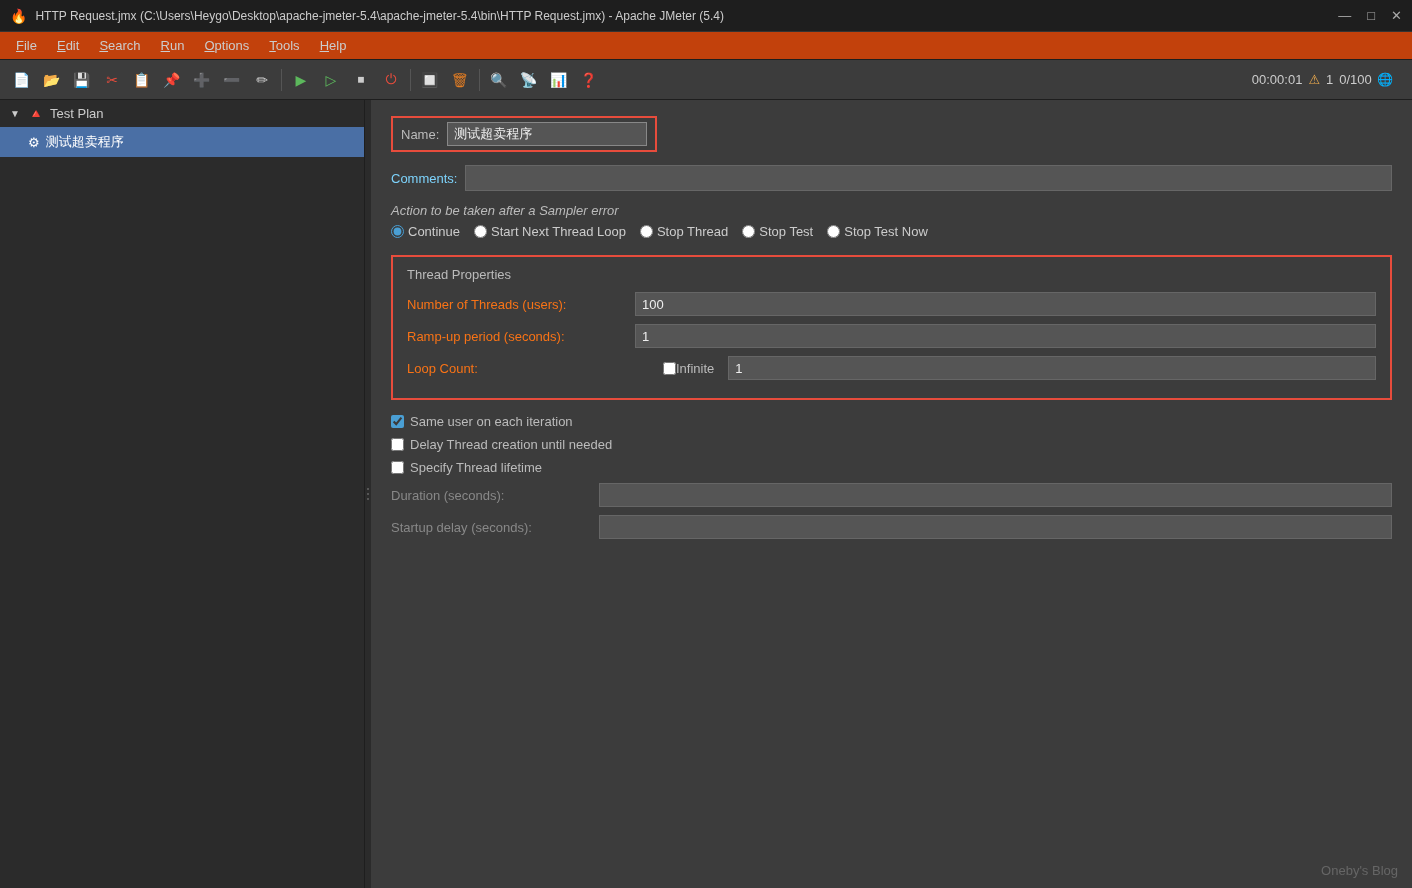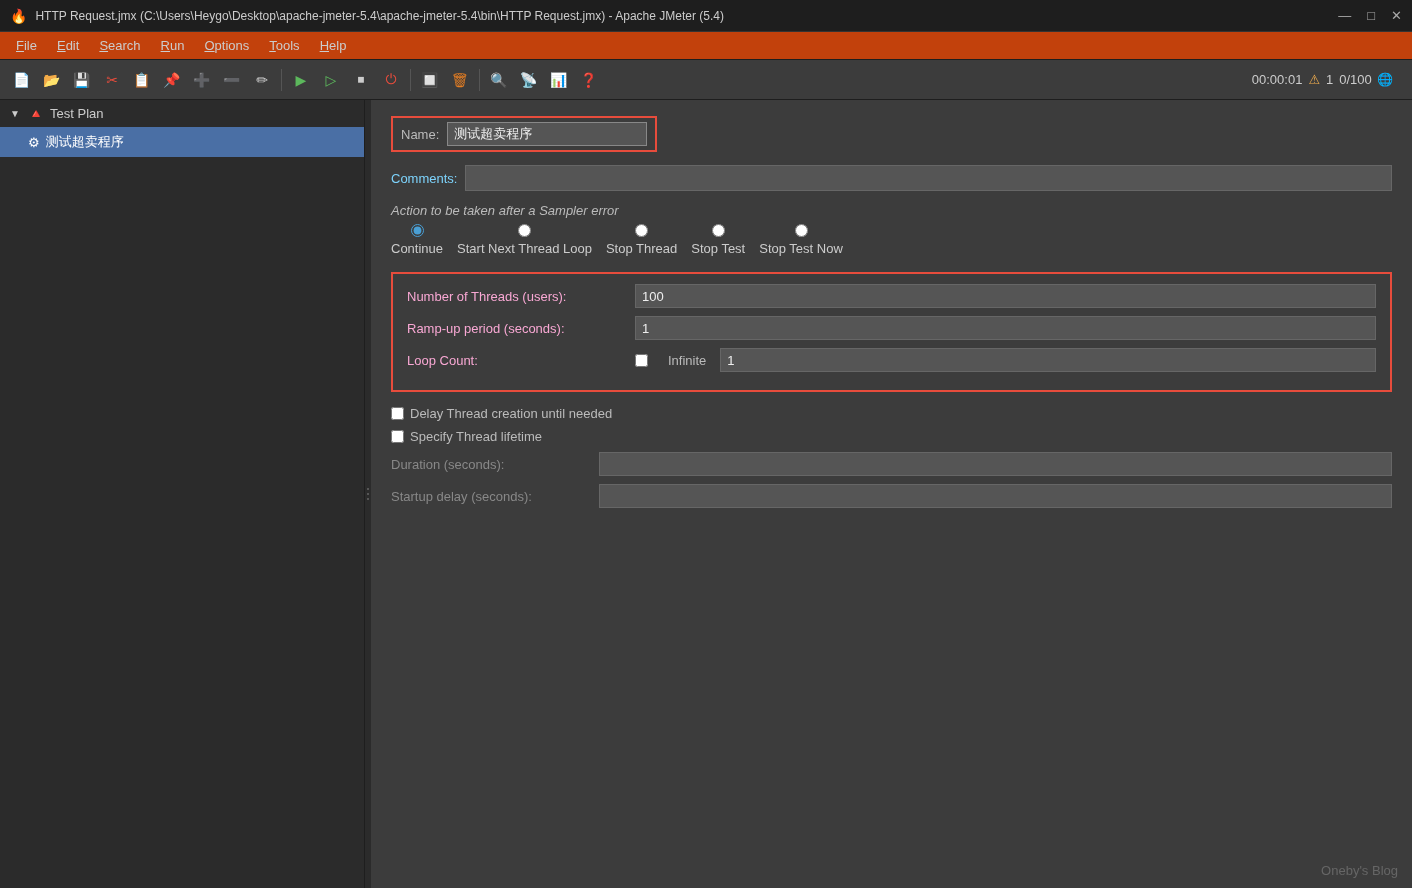--- a/index.html
+++ b/index.html
@@ -133,21 +133,20 @@
       margin-bottom: 16px;
       flex-wrap: wrap;
     }
     .radio-option {
       display: flex;
       align-items: center;
       gap: 4px;
       cursor: pointer;
       font-size: 13px;
       color: #ccc;
-      flex-direction: column;
     }
     .radio-option input[type=radio] { accent-color: #4a9fd4; }
 
     
     .thread-props-box {
       border: 2px solid #e74c3c;
       padding: 10px 14px;
       margin-bottom: 14px;
       background: #3c3c3c;
     }
@@ -156,21 +155,21 @@
       color: #bbb;
       margin-bottom: 10px;
     }
     .prop-row {
       display: flex;
       align-items: center;
       margin-bottom: 8px;
       gap: 8px;
     }
     .prop-label {
-      color: #f9a8d4;
+      color: #f97316;
       font-size: 13px;
       min-width: 220px;
     }
     .prop-input {
       background: #555;
       border: 1px solid #666;
       color: #eee;
       padding: 2px 6px;
       font-size: 13px;
       width: 120px;
@@ -364,41 +363,46 @@
         <input type="radio" name="errorAction" style="">
         <span>Stop Test</span>
       </label>
       <label class="radio-option">
         <input type="radio" name="errorAction" style="">
         <span>Stop Test Now</span>
       </label>
     </div>
 
     <div class="thread-props-box">
+      <div class="thread-props-title">Thread Properties</div>
 
       <div class="prop-row">
         <span class="prop-label">Number of Threads (users):</span>
         <input type="text" class="prop-input prop-input-wide" value="100" style="">
       </div>
 
       <div class="prop-row">
         <span class="prop-label">Ramp-up period (seconds):</span>
         <input type="text" class="prop-input prop-input-wide" value="1" style="">
       </div>
 
       <div class="prop-row">
         <span class="prop-label">Loop Count:</span>
-        <label style="display:flex; align-items:center; gap:20px; color:#bbb; font-size:13px; margin-right:6px;">
+        <label style="display:flex; align-items:center; gap:0; color:#bbb; font-size:13px; margin-right:6px;margin-left:28px;">
           <input type="checkbox" style="">
           <span>Infinite</span>
         </label>
         <input type="text" class="prop-input prop-input-wide" value="1" style="">
       </div>
     </div>
 
+    <label class="check-option">
+      <input type="checkbox" checked="" style="">
+      <span>Same user on each iteration</span>
+    </label>
 
     <label class="check-option">
       <input type="checkbox" style="">
       <span>Delay Thread creation until needed</span>
     </label>
 
     <label class="check-option">
       <input type="checkbox" style="">
       <span>Specify Thread lifetime</span>
     </label>

